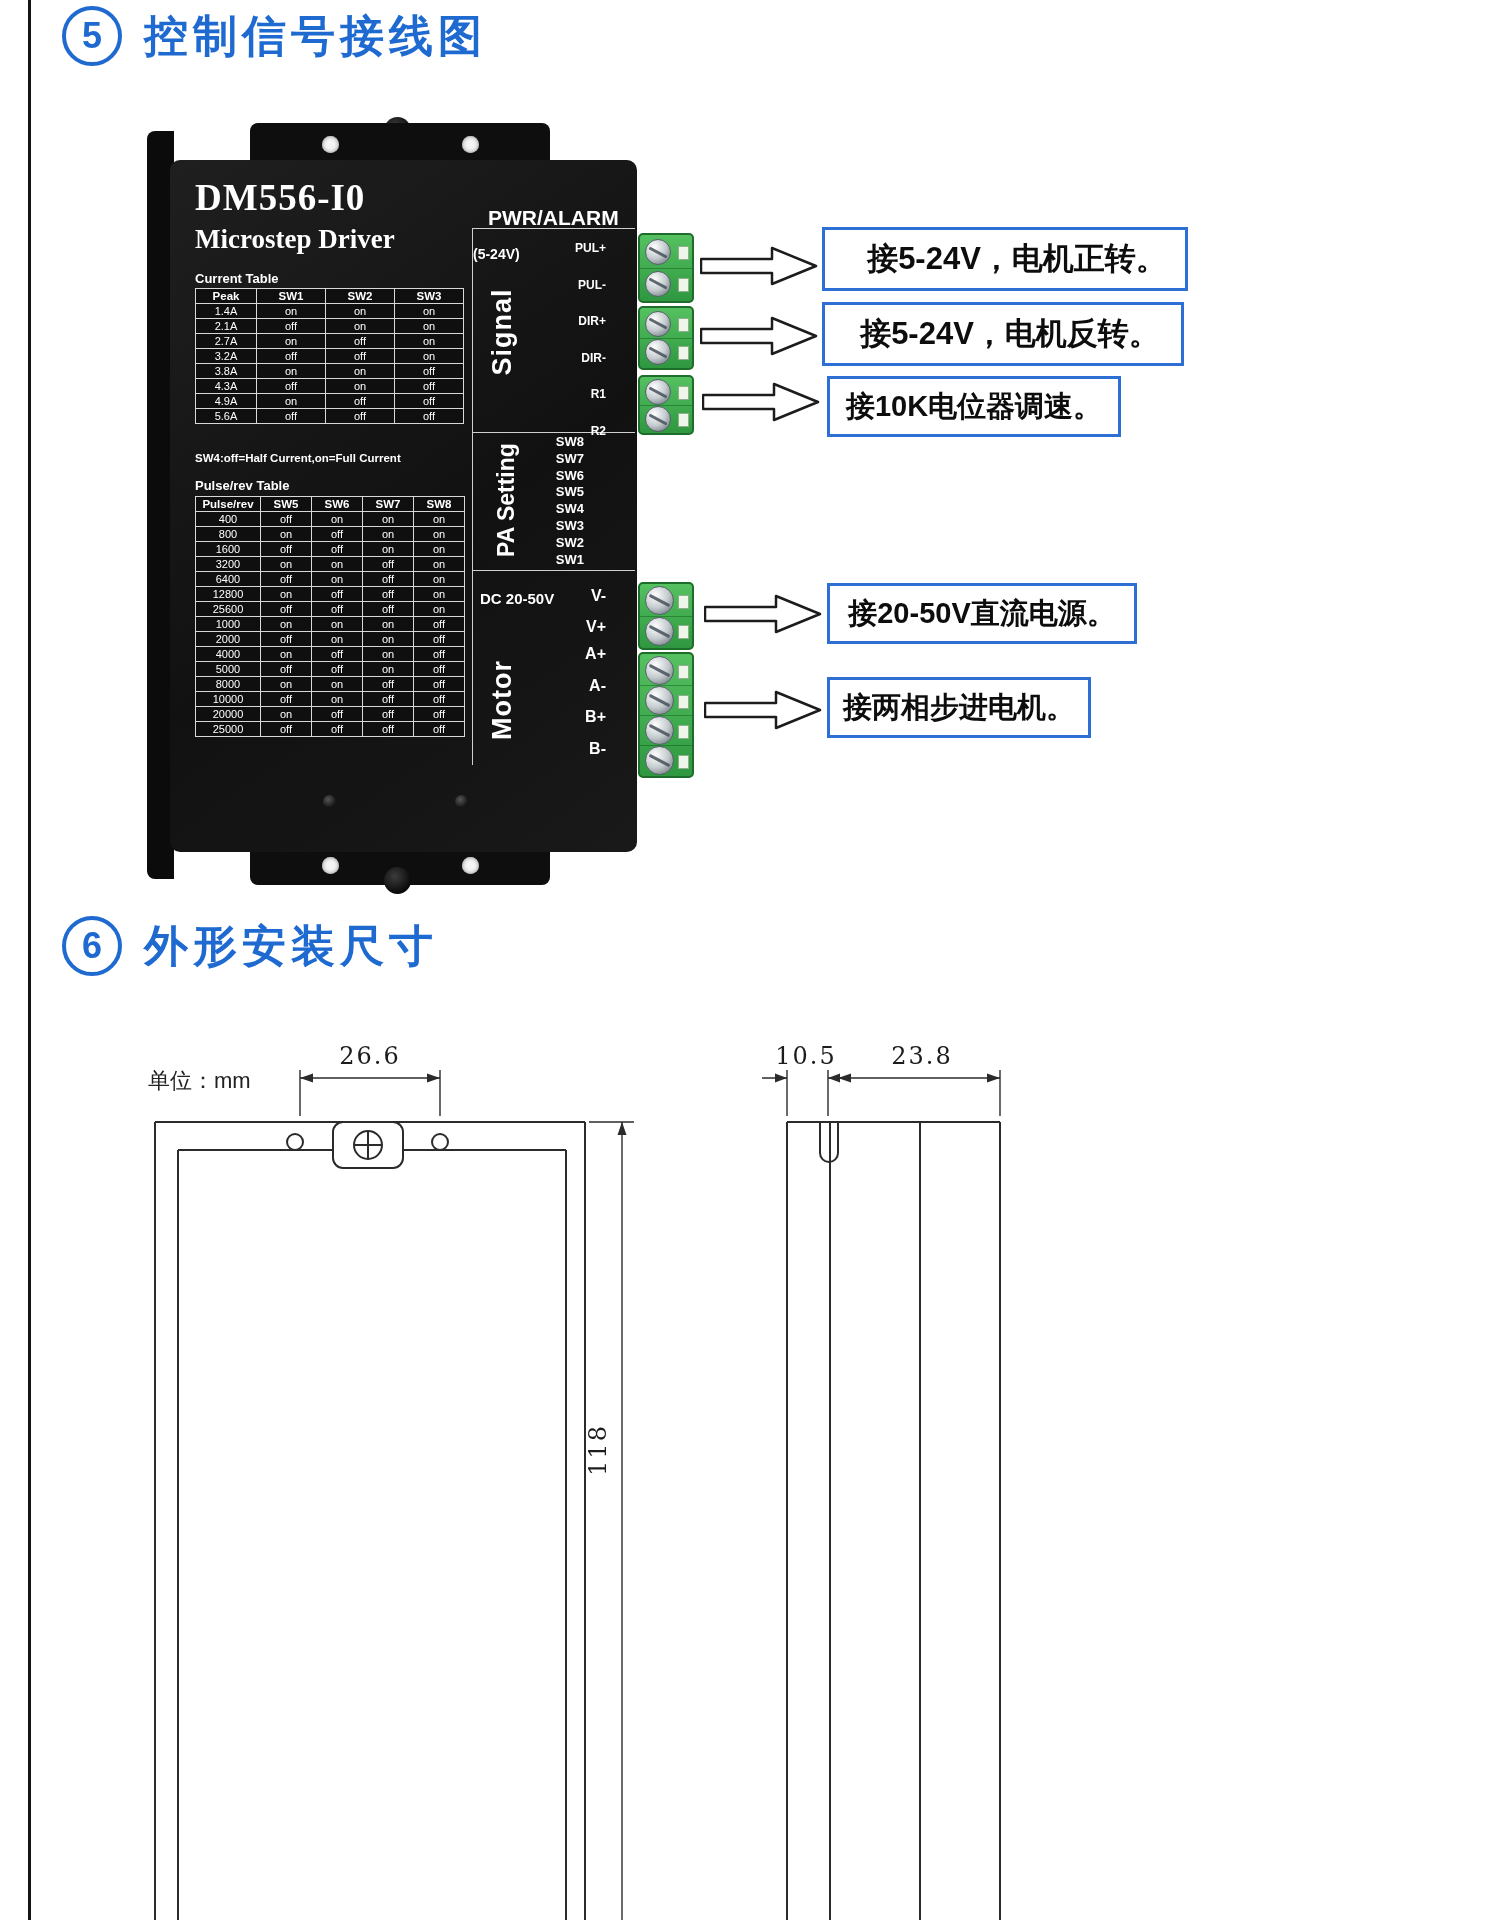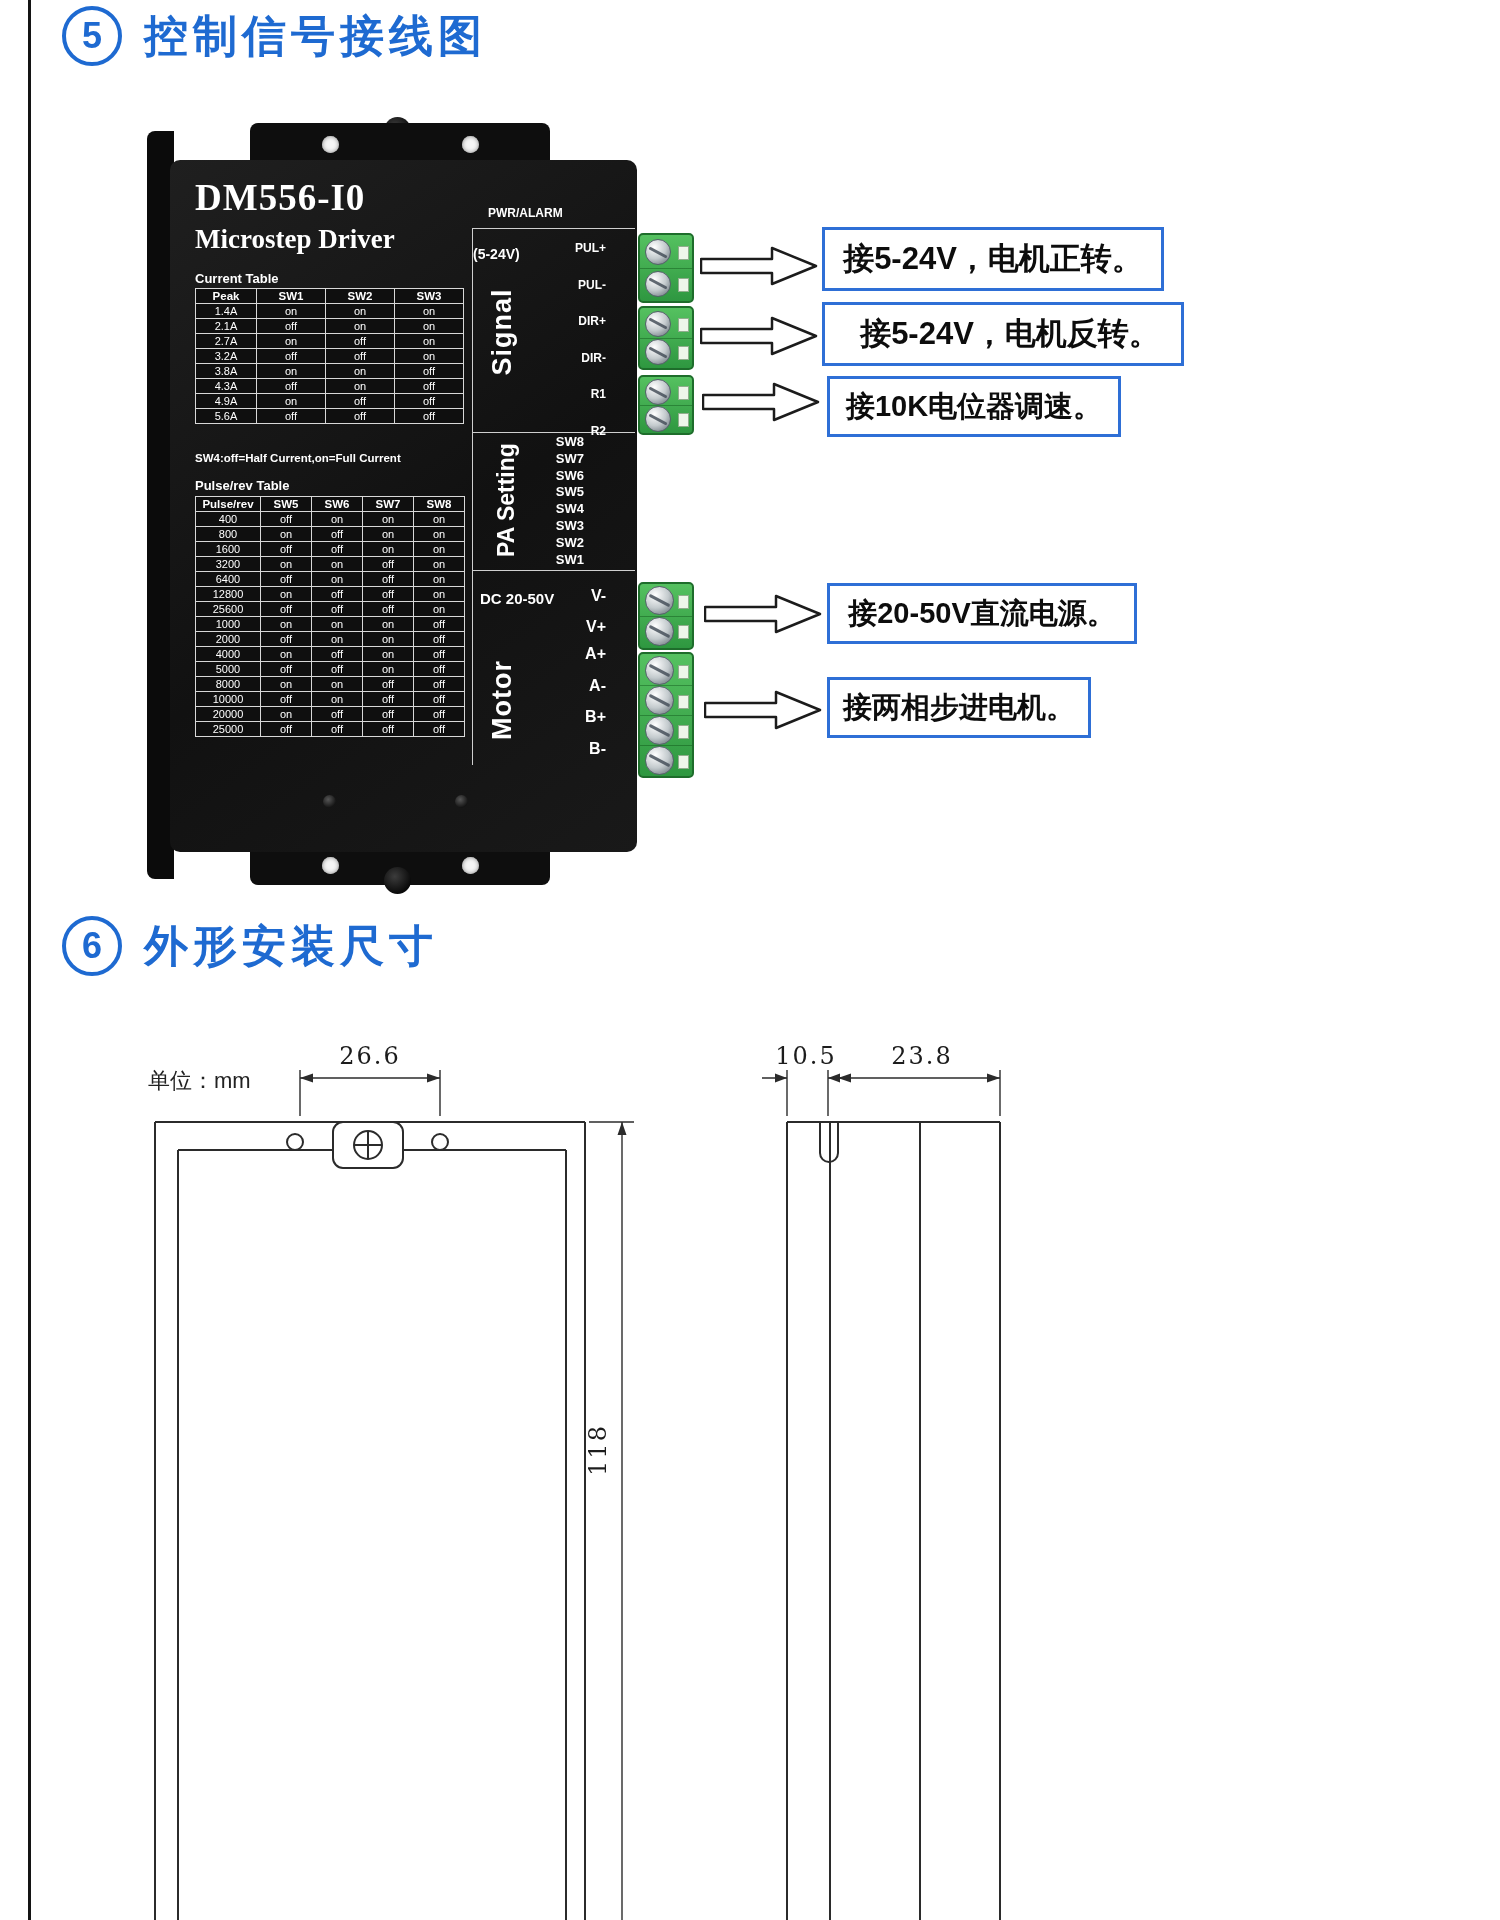--- a/index.html
+++ b/index.html
@@ -39,21 +39,21 @@
                               line-height:13px;padding:0 2px;height:14px;}
   .drv-table th{font-weight:bold;font-size:11.5px;}
   #current-table{left:25px;top:128px;}
   #current-table th{width:64px;}
   #current-table th:first-child{width:56px;}
   #pulse-table{left:25px;top:336px;}
   #pulse-table th{width:46px;}
   #pulse-table th:first-child{width:60px;}
 
   
-  .pwr-alarm{position:absolute;left:318px;top:46px;color:#fff;font-weight:bold;font-size:12px;}
+  .pwr-alarm{position:absolute;left:318px;top:46px;color:#fff;font-weight:bold;font-size:21px;}
   .vline{position:absolute;left:302px;top:68px;width:1px;height:537px;background:#cfcfcf;}
   .hline{position:absolute;left:302px;width:163px;height:1px;background:#cfcfcf;}
   #h0{top:68px;} #h1{top:272px;} #h2{top:410px;}
   .volt{position:absolute;color:#fff;font-weight:bold;}
   #volt-signal{left:303px;top:86px;font-size:14px;}
   #volt-power{left:302px;top:430px;font-size:15px;padding-left:8px;}
   .rot{position:absolute;display:flex;align-items:center;justify-content:center;color:#fff;font-weight:bold;}
   #signal-label{left:252px;top:157px;width:160px;height:30px;transform:rotate(-90deg);font-size:27px;letter-spacing:1px;}
   #pa-label{left:261px;top:326px;width:150px;height:28px;transform:rotate(-90deg);font-size:23px;}
   #motor-label{left:262px;top:525px;width:140px;height:30px;transform:rotate(-90deg);font-size:27px;letter-spacing:1px;}
@@ -83,21 +83,21 @@
   .nub{position:absolute;right:3px;top:50%;margin-top:-6px;width:9px;height:12px;
        background:#eef6ea;border:1px solid #8fae8c;}
   #term-power .screw,#term-motor .screw{width:27px;height:27px;}
 
   
   .arrow{position:absolute;width:118px;height:42px;}
   #arrow-pul{left:700px;top:245px;} #arrow-dir{left:700px;top:315px;} #arrow-r{left:702px;top:381px;}
   #arrow-power{left:704px;top:593px;} #arrow-motor{left:704px;top:689px;}
   .note{position:absolute;border:3px solid #2e6fd6;background:#fff;color:#0d0d0d;font-weight:bold;
         display:flex;align-items:center;justify-content:center;white-space:nowrap;}
-  #note-pul{left:822px;top:227px;width:336px;height:58px;font-size:31px;}
+  #note-pul{left:822px;top:227px;width:336px;height:58px;font-size:31px;padding-left:24px;}
   #note-dir{left:822px;top:302px;width:342px;height:58px;font-size:31px;padding-left:14px;}
   #note-r{left:827px;top:376px;width:288px;height:55px;font-size:29px;}
   #note-power{left:827px;top:583px;width:304px;height:55px;font-size:29px;}
   #note-motor{left:827px;top:677px;width:258px;height:55px;font-size:29px;}
 
   
   .dims-svg{position:absolute;left:0;top:1020px;width:1500px;height:900px;}
   .dimtxt{font-family:"DejaVu Serif",serif;font-size:24px;fill:#1c1c1c;letter-spacing:2px;}
   .cjk{font-size:22px;fill:#222;font-family:"Liberation Sans",sans-serif;}
 </style>

